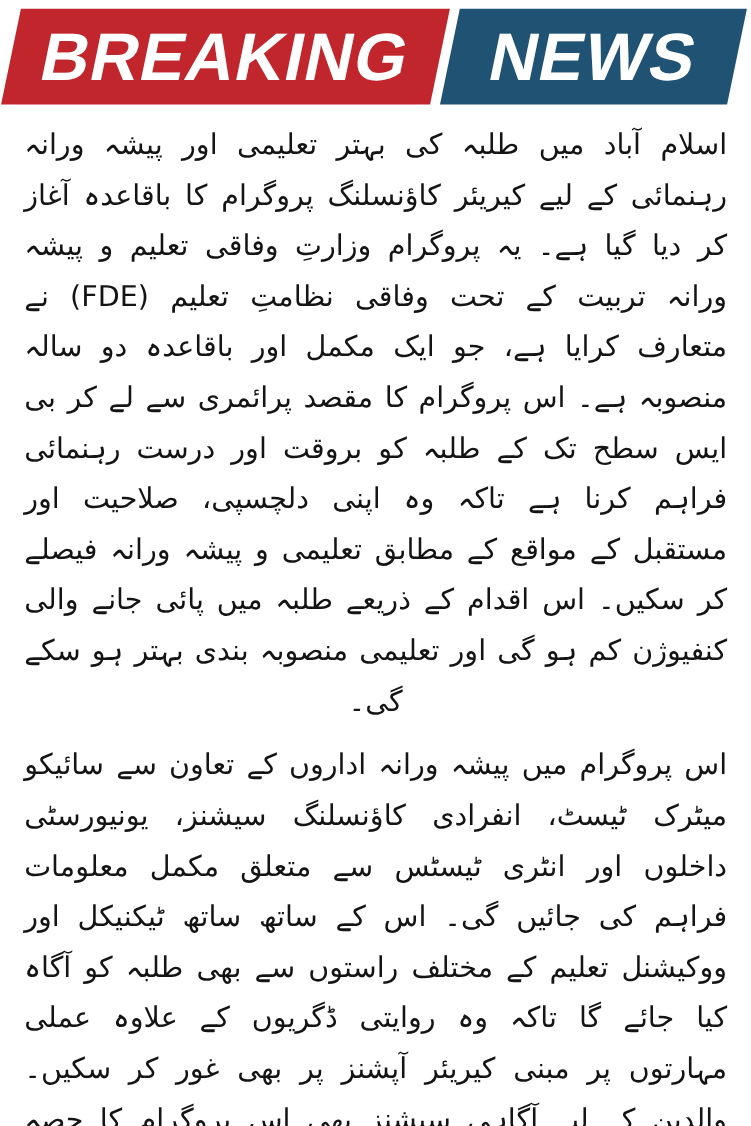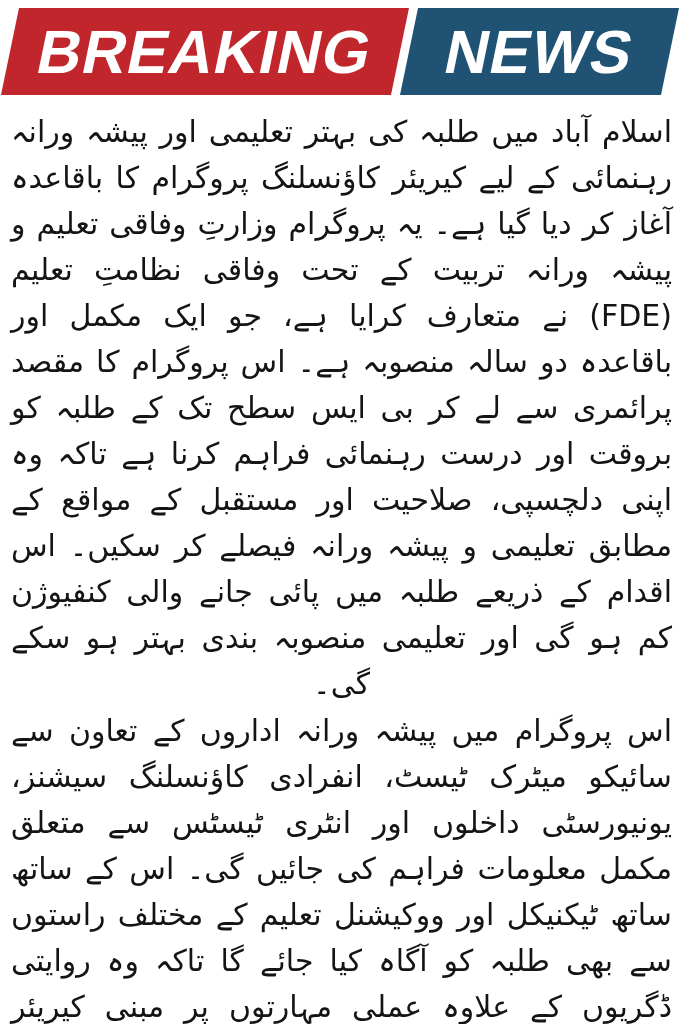--- a/index.html
+++ b/index.html
@@ -57,22 +57,22 @@
   }
 
   
   .article {
     margin-top: 14px;
     padding: 0 10px;
     direction: rtl;
     color: #141414;
   }
   .article p {
-    margin: 1px;
-    font-size: 30px;
+    margin: 12px;
+    font-size: 26px;
     line-height: 46px;
     text-align: justify;
     text-align-last: center;
     word-spacing: 1px;
   }
 </style>
 </head>
 <body>
 
 <div class="page">

